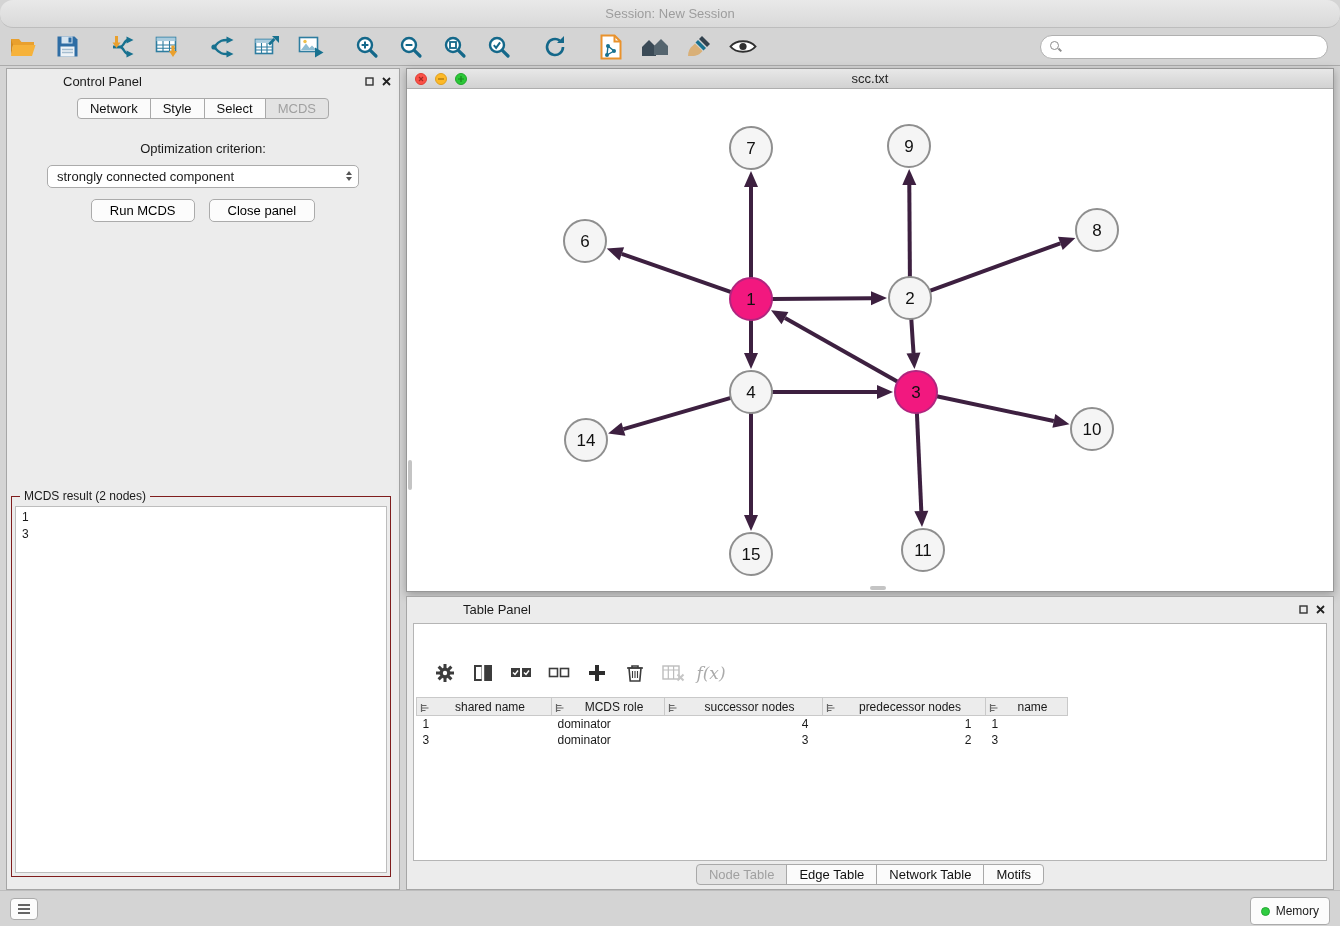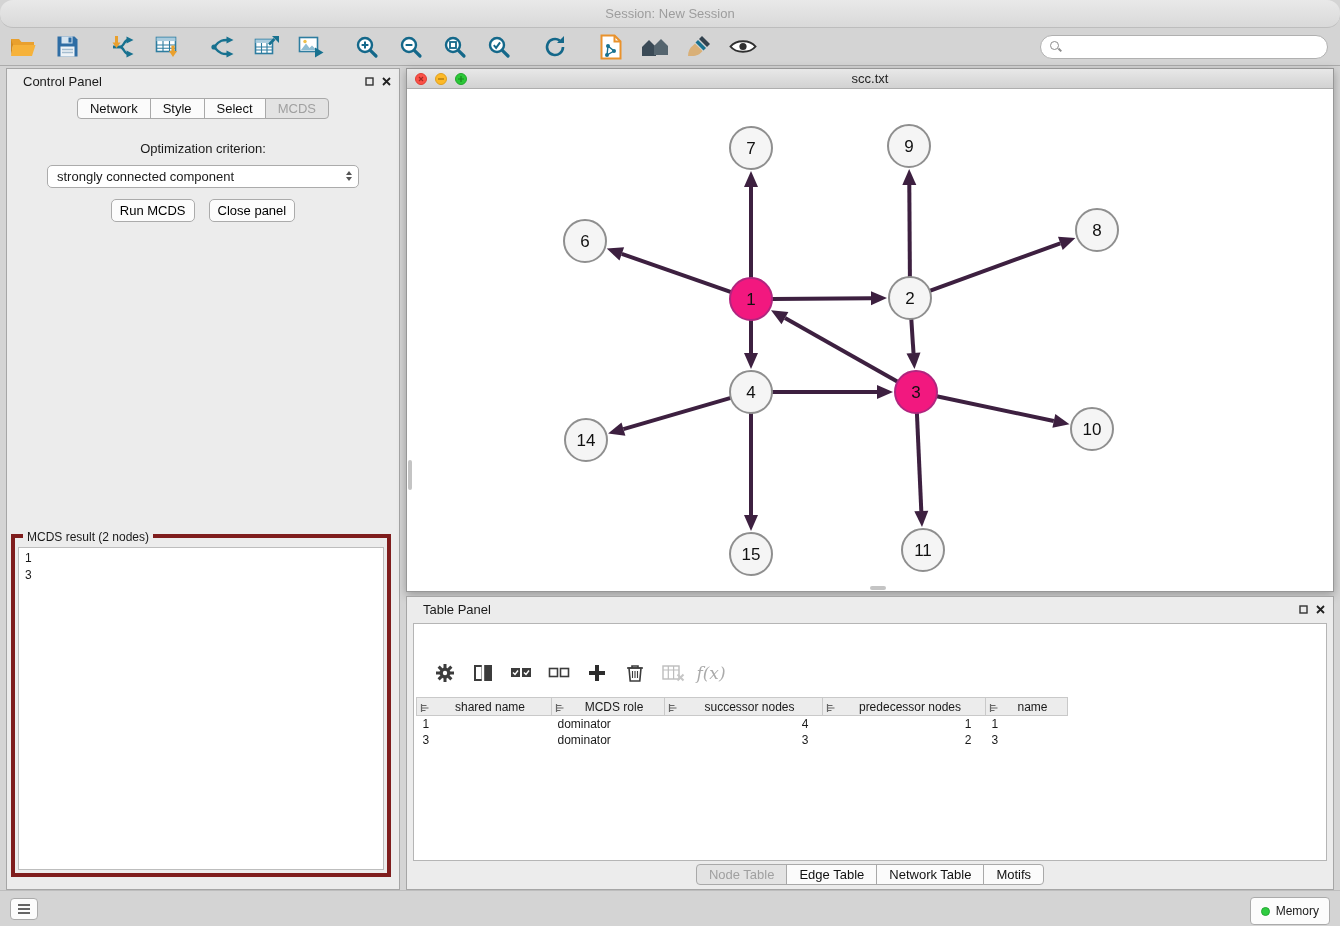--- a/index.html
+++ b/index.html
@@ -19,43 +19,43 @@
   .tool.first { margin-left:6px; }
   .tool.g { margin-left:22px; }
   .search-field { position:absolute; right:12px; top:7px; width:288px; height:24px; background:#fff;
                   border:1px solid #b0b0b0; border-radius:13px; display:flex; align-items:center; padding-left:9px; }
   .search-field input { border:none; outline:none; flex:1; height:18px; font-size:12px; background:transparent; font-family:"Liberation Sans",sans-serif;}
   .mag { width:12px; height:12px; position:relative; margin-right:5px; }
   .mag::before { content:""; position:absolute; left:0; top:0; width:7px; height:7px; border:1.5px solid #8d8d8d; border-radius:50%; }
   .mag::after { content:""; position:absolute; left:7.5px; top:7.5px; width:4px; height:1.6px; background:#8d8d8d; transform:rotate(45deg); }
 
   
-  .panel-header { height:24px; display:flex; align-items:center; padding:0 16px; position:relative; }
+  .panel-header { height:24px; display:flex; align-items:center; padding:0 8px; position:relative;margin-left:48px; }
   .ph-btn { margin-left:8px; display:flex; align-items:center; cursor:default; }
   .ph-right { position:absolute; right:8px; top:0; height:24px; display:flex; align-items:center; }
 
   
   .control-panel { position:absolute; left:6px; top:68px; width:394px; height:822px;
                    background:#ececec; border:1px solid #a6a6a6; }
   .cp-tabs { display:flex; justify-content:center; margin-top:5px; }
   .seg-tab { border:1px solid #a9a9a9; background:#fbfbfb; color:#111; font-size:13px;
              padding:2px 12px; margin-left:-1px; text-align:center; cursor:default; }
   .seg-tab.first { border-radius:4px 0 0 4px; margin-left:0; }
   .seg-tab.last { border-radius:0 4px 4px 0; }
   .seg-tab.active { color:#a0a0a0; background:#e3e3e3; }
   .opt-label { text-align:center; margin-top:22px; }
   .dropdown { width:312px; height:23px; margin:9px auto 0; background:#fff; border:1px solid #ababab;
               border-radius:5px; display:flex; align-items:center; padding:0 22px 0 9px; position:relative; }
   .dd-stepper { position:absolute; right:6px; top:2px; display:flex; flex-direction:column; align-items:center; }
   .dd-stepper i { display:block; width:0; height:0; border:3.5px solid transparent; }
   .dd-stepper .up { border-bottom:4.5px solid #555; margin-bottom:2px; }
   .dd-stepper .dn { border-top:4.5px solid #555; }
   .btn-row { display:flex; justify-content:center; gap:14px; margin-top:11px; }
-  .btn { border:1px solid #ababab; background:#fcfcfc; border-radius:5px; font-size:13px; padding:3px 8px; cursor:default; }
-  .groupbox { position:absolute; left:4px; right:8px; top:427px; bottom:12px; border:4px solid #7f1d1d;margin-top:38px; }
+  .btn { border:1px solid #ababab; background:#fcfcfc; border-radius:5px; font-size:13px; padding:3px 18px; cursor:default; }
+  .groupbox { position:absolute; left:4px; right:8px; top:427px; bottom:12px; border:1px solid #7f1d1d; }
   .gb-legend { position:absolute; top:-8px; left:8px; background:#ececec; padding:0 4px; font-size:12px; }
   .gb-text { position:absolute; left:3px; right:3px; top:9px; bottom:3px; background:#fff; border:1px solid #bdbdbd;
              font-family:"Liberation Sans",sans-serif; font-size:12px; line-height:17px; padding:2px 6px; overflow:hidden; }
 
   
   .network-window { position:absolute; left:406px; top:68px; width:928px; height:524px;
                     background:#fff; border:1px solid #979797; box-shadow:0 3px 9px rgba(0,0,0,.28); }
   .nw-titlebar { height:20px; background:linear-gradient(#e8e8e8,#d2d2d2); border-bottom:1px solid #aeaeae;
                  position:relative; display:flex; align-items:center; justify-content:center; color:#242424; }
   .traffic { position:absolute; left:8px; top:4px; display:flex; gap:8px; }

